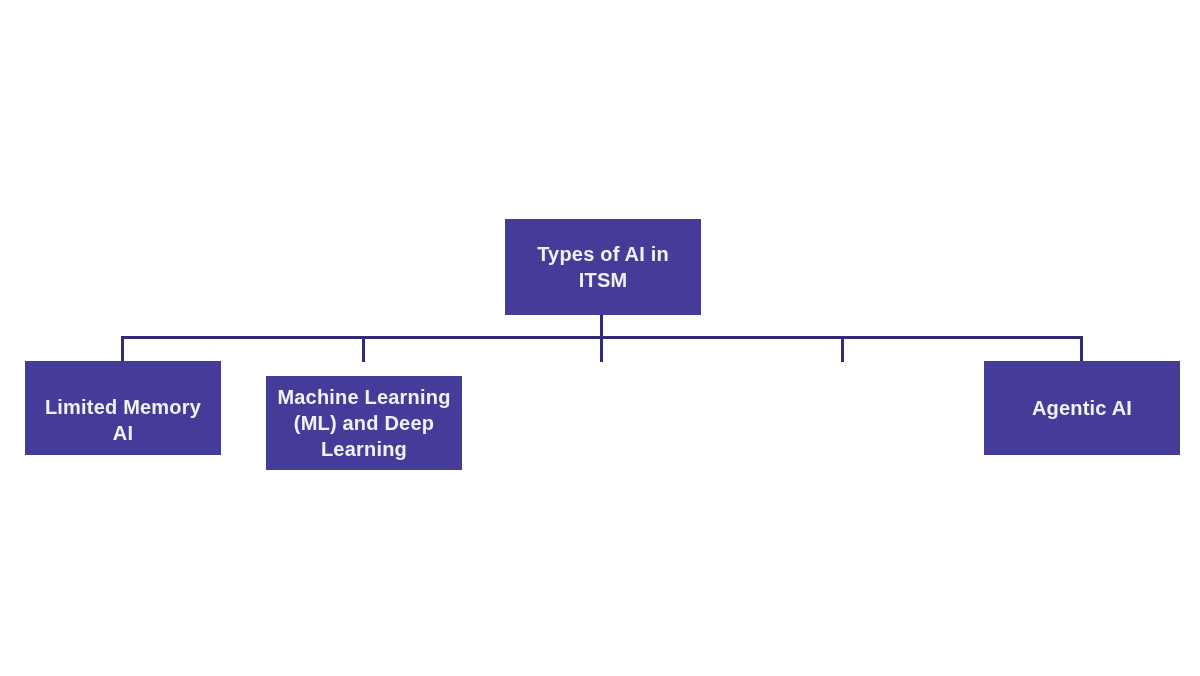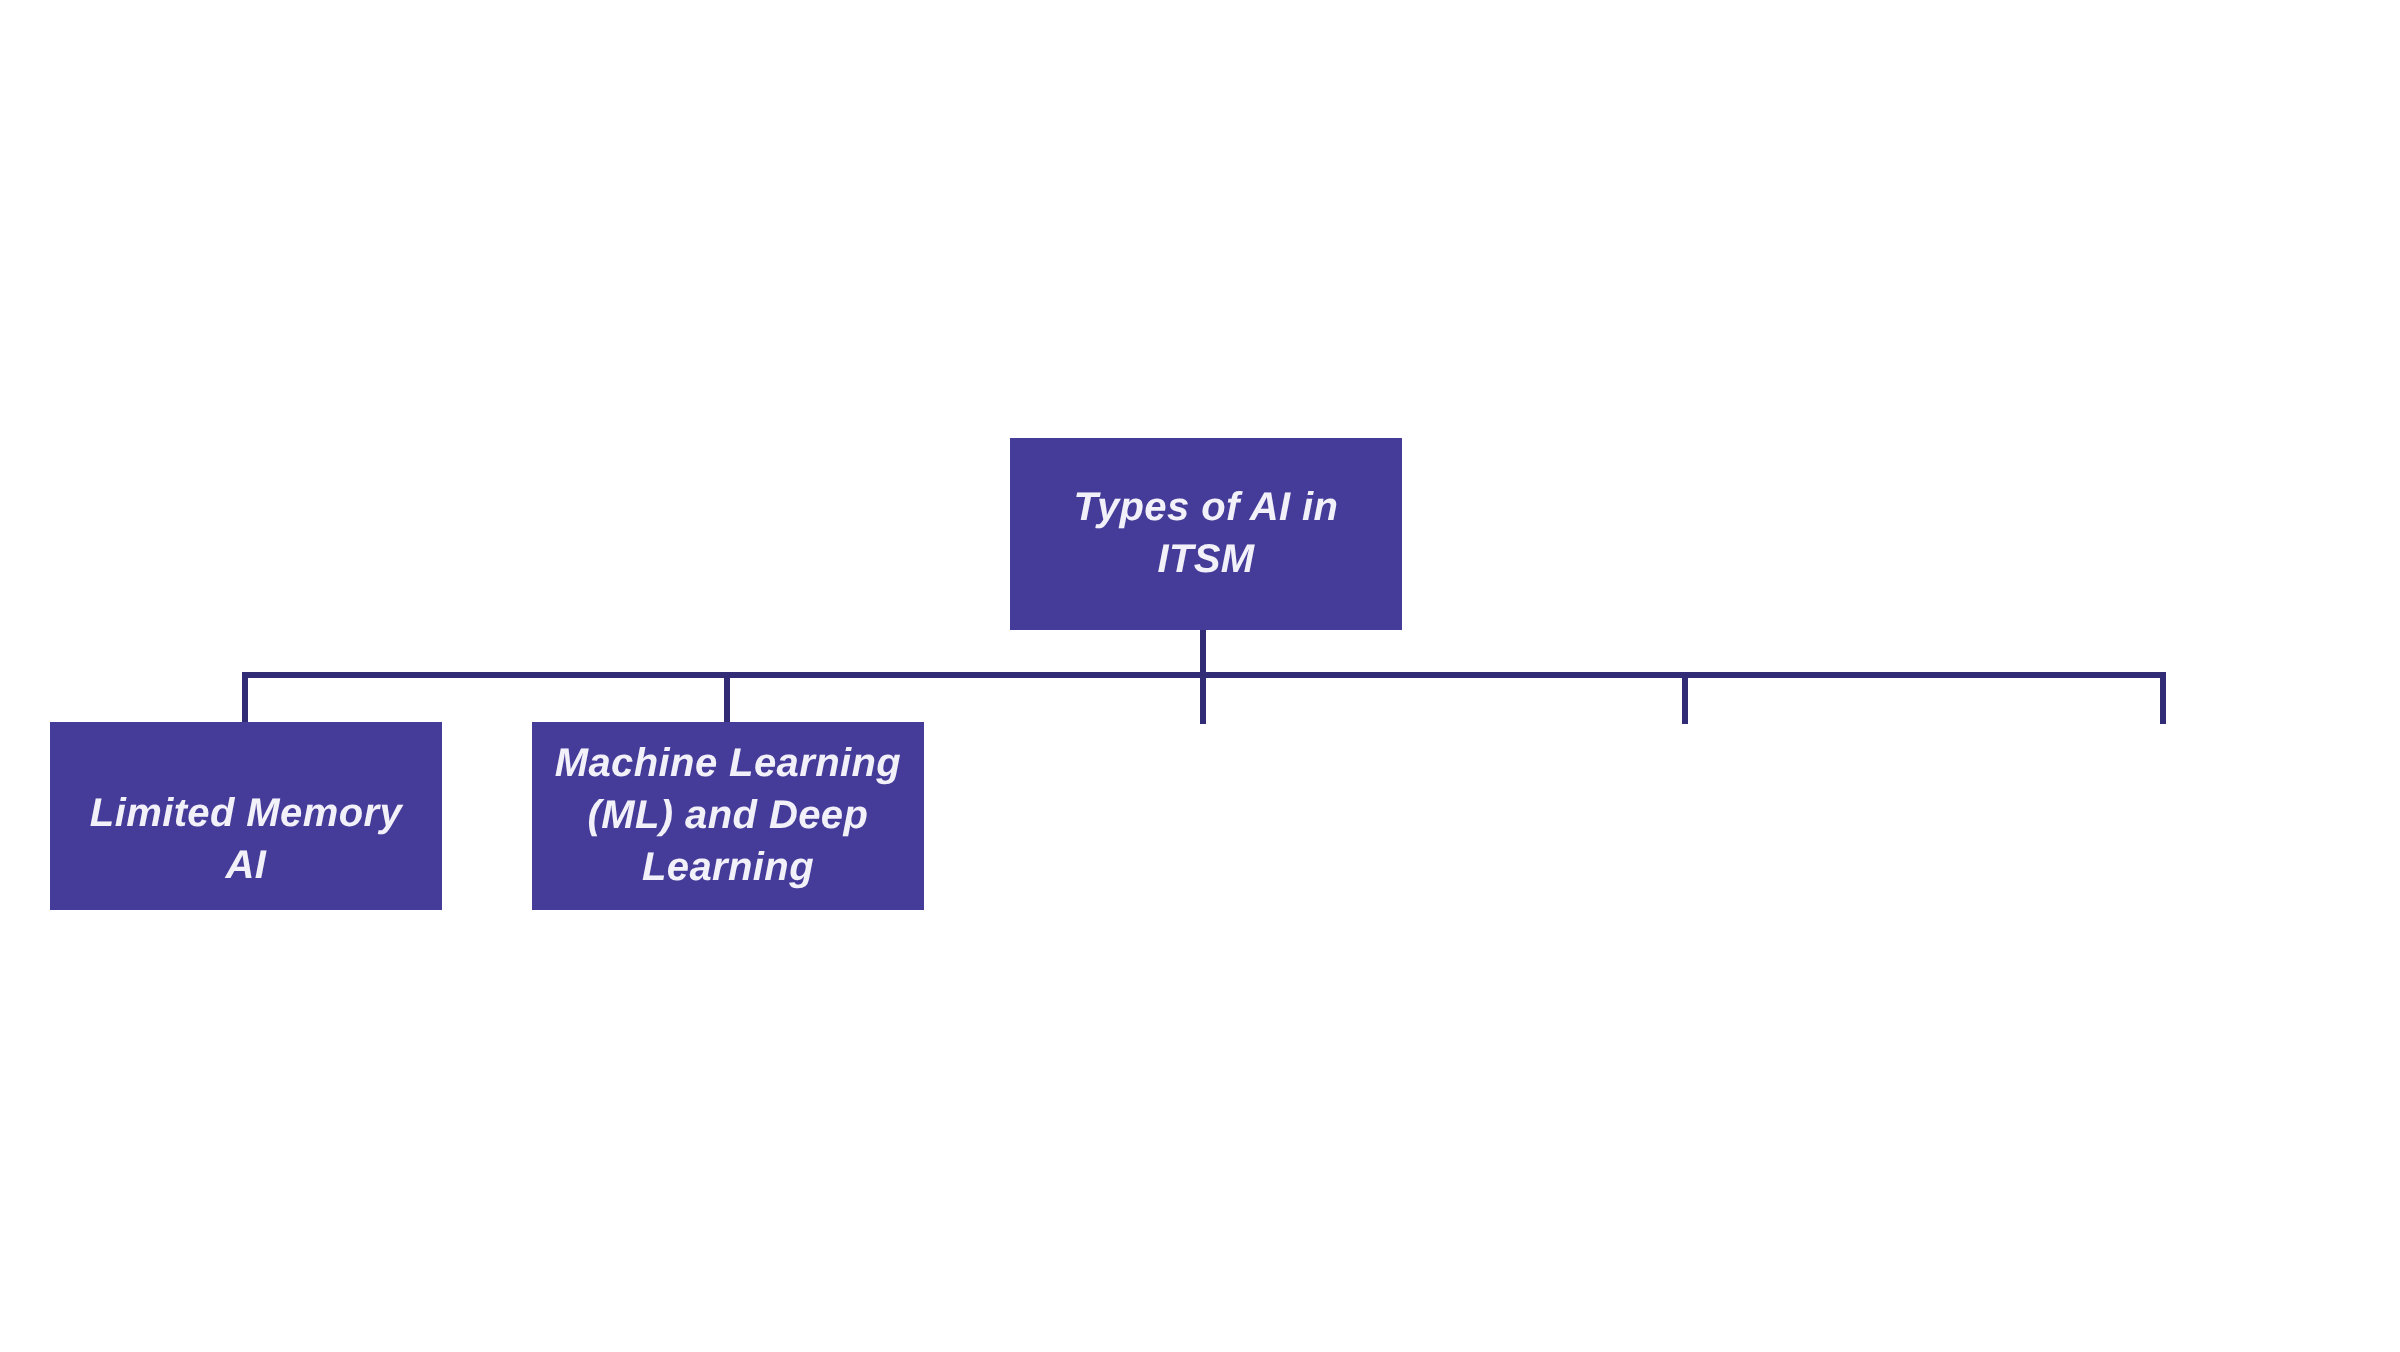--- a/index.html
+++ b/index.html
@@ -9,21 +9,20 @@
   body {
     font-family: "Liberation Sans", sans-serif;
     background: #ffffff;
   }
   .canvas {
     position: relative;
     width: 1200px;
     height: 676px;
     background: var(--background, #ffffff);
     overflow: hidden;
-    font-style: italic;
   }
   .node {
     position: absolute;
     display: flex;
     align-items: center;
     justify-content: center;
     box-sizing: border-box;
     background: var(--node-fill, #453C99);
     color: var(--node-text, #F2F0F8);
     font-weight: 700;
@@ -38,21 +37,21 @@
     top: 219px;
     width: 196px;
     height: 96px;
   }
   .child {
     top: 361px;
     width: 196px;
     height: 94px;
   }
   .c0 { left: 25px;  padding-top: 24px; }  
-  .c1 { left: 266px; }
+  .c1 { left: 266px; margin-top: 15px; }
   .c2 { left: 505px; }
   .c3 { left: 745px; }
   .c4 { left: 984px; }
   .line {
     position: absolute;
     background: var(--connector, #322C76);
   }
   .h-rail {
     left: 121px;
     top: 336px;
@@ -92,14 +91,15 @@
 
   <div class="node child c0">Limited Memory
 AI</div>
 
   <div class="node child c1">Machine Learning
 (ML) and Deep
 Learning</div>
 
 
 
+  <div class="node child c4">Agentic AI</div>
 
 </div>
 
 </body></html>

